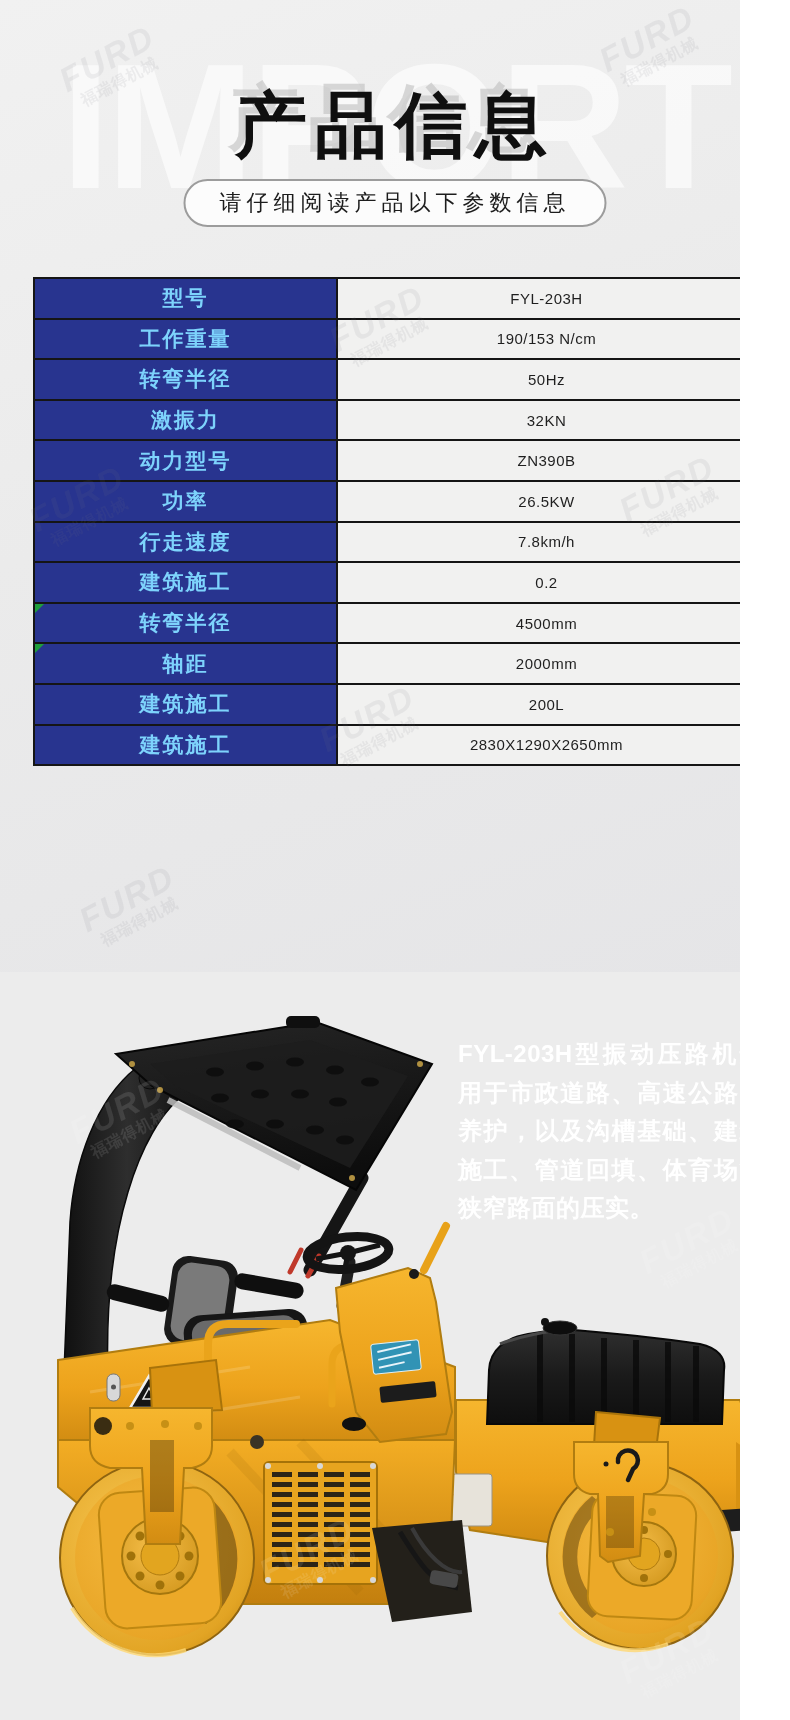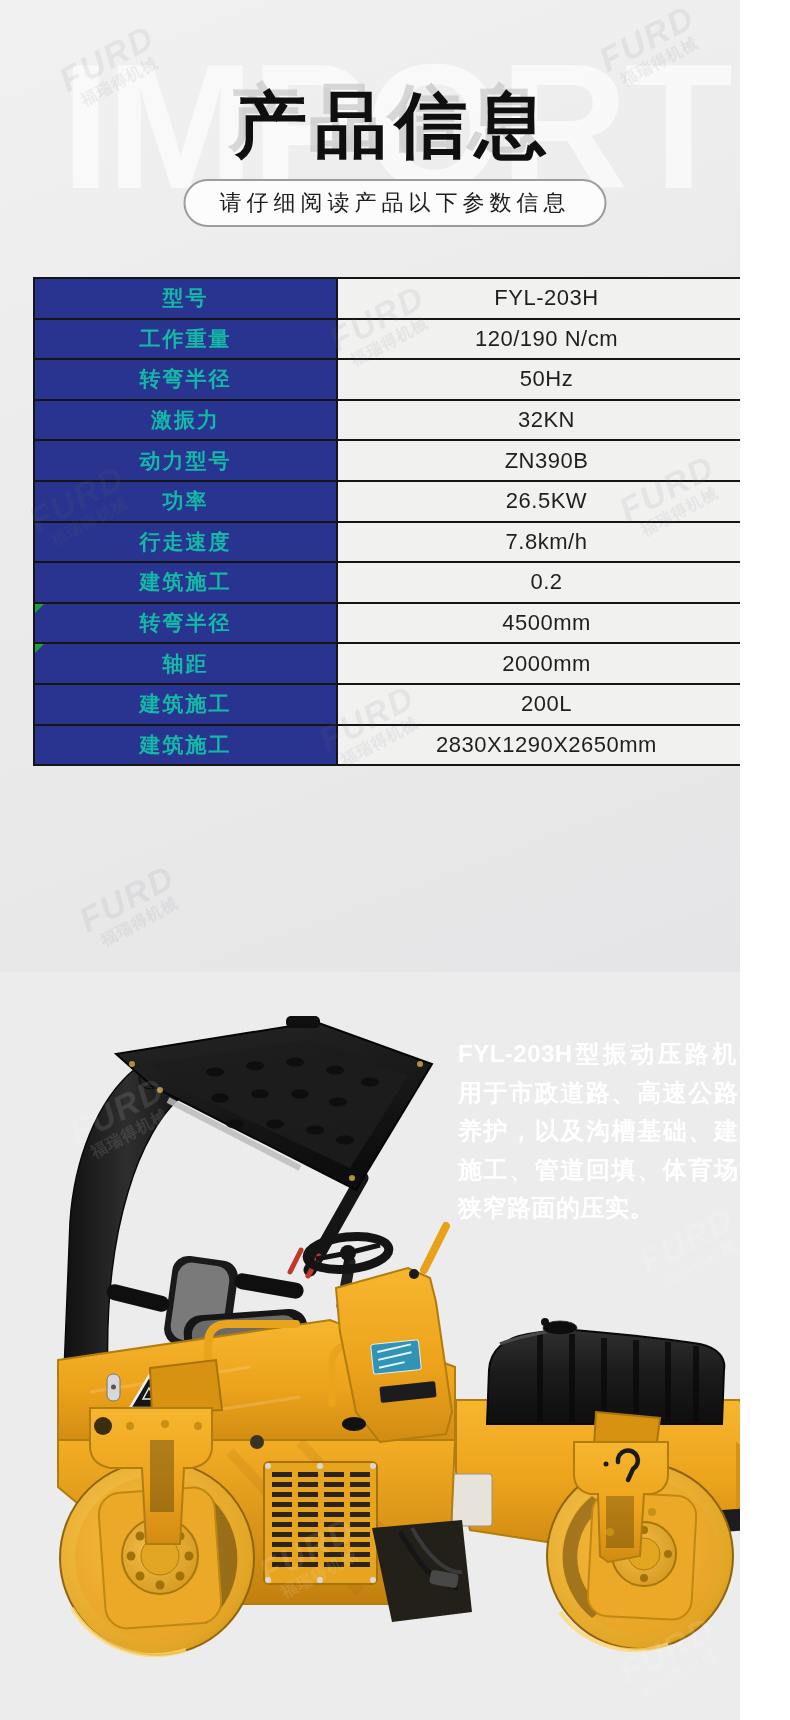--- a/index.html
+++ b/index.html
@@ -16,23 +16,23 @@
         font-size:72px;font-weight:900;letter-spacing:8px;color:#0f0f0f;
         text-shadow:-7px -8px 0 rgba(185,185,185,0.55);}
   .subtitle-pill{position:absolute;left:50%;top:179px;transform:translateX(-50%);
         background:#fcfcfc;border:2px solid #9c9c9c;border-radius:26px;
         padding:7px 34px;font-size:22px;letter-spacing:5px;color:#1c1c1c;white-space:nowrap;}
 
   
   .spec-table{position:absolute;left:33px;top:277px;width:724px;border-collapse:collapse;
         table-layout:fixed;z-index:1;}
   .spec-table th,.spec-table td{border:2px solid #151515;height:38.6px;padding:0;text-align:center;vertical-align:middle;}
-  .spec-table th{position:relative;width:301px;background:#28348f;color:#14b8a6;
+  .spec-table th{position:relative;width:301px;background:#28348f;color:#7dd3fc;
         font-size:21px;font-weight:bold;letter-spacing:2px;}
-  .spec-table td{background:#f1f1f0;color:#1f1f1f;font-size:22px;font-weight:400;letter-spacing:0.5px;}
+  .spec-table td{background:#f1f1f0;color:#1f1f1f;font-size:15px;font-weight:400;letter-spacing:0.5px;}
   .corner{position:absolute;left:0;top:0;width:0;height:0;
         border-top:9px solid #1e9e3c;border-right:9px solid transparent;}
 
   
   .brand-wm{position:absolute;transform:rotate(-28deg);text-align:center;line-height:1.05;
         pointer-events:none;user-select:none;z-index:2;}
   .brand-wm .wm-logo{display:block;font-size:34px;font-weight:800;font-style:italic;letter-spacing:2px;}
   .brand-wm .wm-name{display:block;font-size:16px;font-weight:700;letter-spacing:1px;}
   .wm-dark{color:rgba(120,120,130,0.10);}
   .wm-light{color:rgba(255,255,255,0.11);}
@@ -60,21 +60,21 @@
     <div class="subtitle-pill">请仔细阅读产品以下参数信息</div>
 
     <table class="spec-table">
       <tbody>
           <tr>
             <th>型号</th>
             <td>FYL-203H</td>
           </tr>
           <tr>
             <th>工作重量</th>
-            <td>120/190 N/cm</td>
+            <td>190/153 N/cm</td>
           </tr>
           <tr>
             <th>转弯半径</th>
             <td>50Hz</td>
           </tr>
           <tr>
             <th>激振力</th>
             <td>32KN</td>
           </tr>
           <tr>

